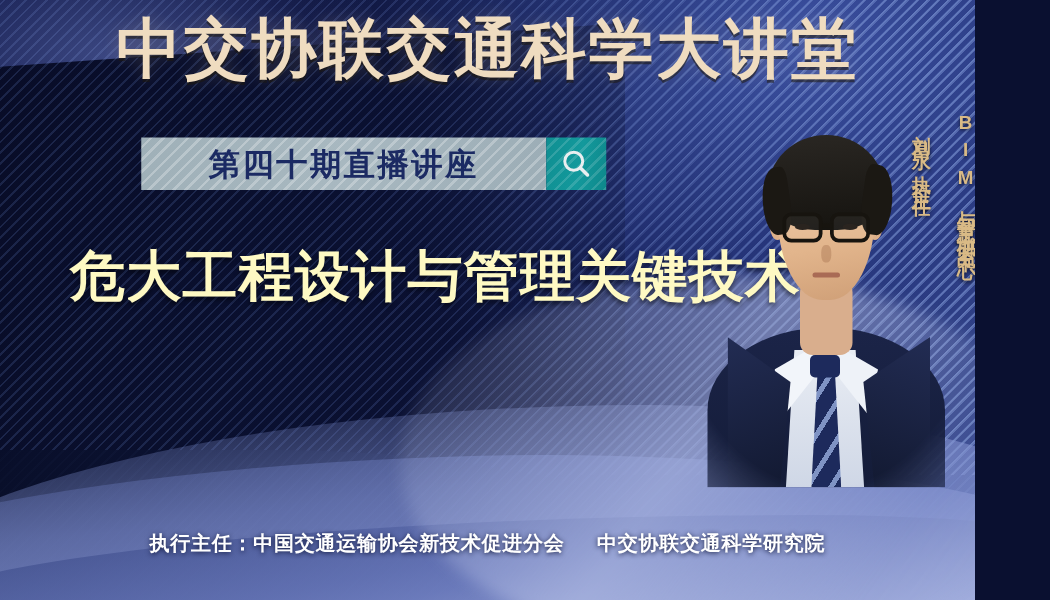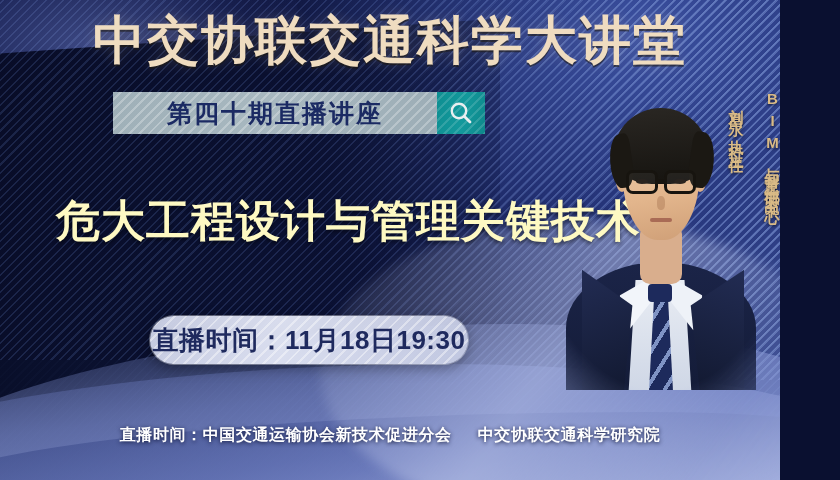--- a/index.html
+++ b/index.html
@@ -85,21 +85,21 @@
   .header-title{
     position:absolute;left:0;right:0;top:14px;text-align:center;
     font-size:52px;line-height:1;font-weight:bold;letter-spacing:2px;
     color:#efdcc0;
     text-shadow:0 2px 0 rgba(30,24,12,.55), 0 0 14px rgba(255,230,180,.18);
     white-space:nowrap;
   }
 
   
   .subtitle-bar{
-    position:absolute;left:113px;top:92px;width:372px;height:42px;
+    position:absolute;left:113px;top:110px;width:372px;height:42px;
     display:flex;align-items:stretch;
   }
   .subtitle-plate{
     flex:1;position:relative;overflow:hidden;
     background:linear-gradient(100deg,#9fb0b8 0%,#a8b8c0 50%,#9cadb6 100%);
     display:flex;align-items:center;justify-content:center;
   }
   .subtitle-plate::after{
     content:"";position:absolute;inset:0;
     background:repeating-linear-gradient(-45deg, rgba(255,255,255,.26) 0 2px, rgba(0,0,0,0) 2px 7px);
@@ -283,23 +283,20 @@
     <div class="search-block">
       <svg width="26" height="26" viewBox="0 0 26 26">
         <circle cx="11" cy="11" r="7.2" fill="none" stroke="#e9eef0" stroke-width="2.4"></circle>
         <line x1="16.2" y1="16.2" x2="22" y2="22" stroke="#e9eef0" stroke-width="2.8" stroke-linecap="round"></line>
       </svg>
     </div>
   </div>
 
   <div class="main-title">危大工程设计与管理关键技术</div>
 
-  <div class="time-pill">
-    <span class="time-text">直播时间：11月18日19:30</span>
-  </div>
 
   <div class="portrait">
     <div class="p-shoulders"></div>
     <div class="p-shirt"></div>
     <div class="p-tie"></div>
     <div class="p-collarL"></div>
     <div class="p-collarR"></div>
     <div class="p-tieknot"></div>
     <div class="p-lapelL"></div>
     <div class="p-lapelR"></div>
@@ -318,15 +315,15 @@
     <div class="p-nose"></div>
     <div class="p-mouth"></div>
   </div>
 
   <div class="vcol vcol-name"><span>刘昌永</span><span style="display:inline-block;height:14px"></span><span>执行主任</span></div>
 
   <div class="vcol vcol-center">BIM与智慧工地研究中心</div>
 
   <div class="vcol vcol-school">哈尔滨工业大学土木工程学院</div>
 
-  <div class="footer"><span>直播时间：</span><span>中国交通运输协会新技术促进分会</span><span class="gap"></span><span>中交协联交通科学研究院</span></div>
+  <div class="footer"><span>执行主任：</span><span>中国交通运输协会新技术促进分会</span><span class="gap"></span><span>中交协联交通科学研究院</span></div>
 
 </div>
 
 </body></html>

